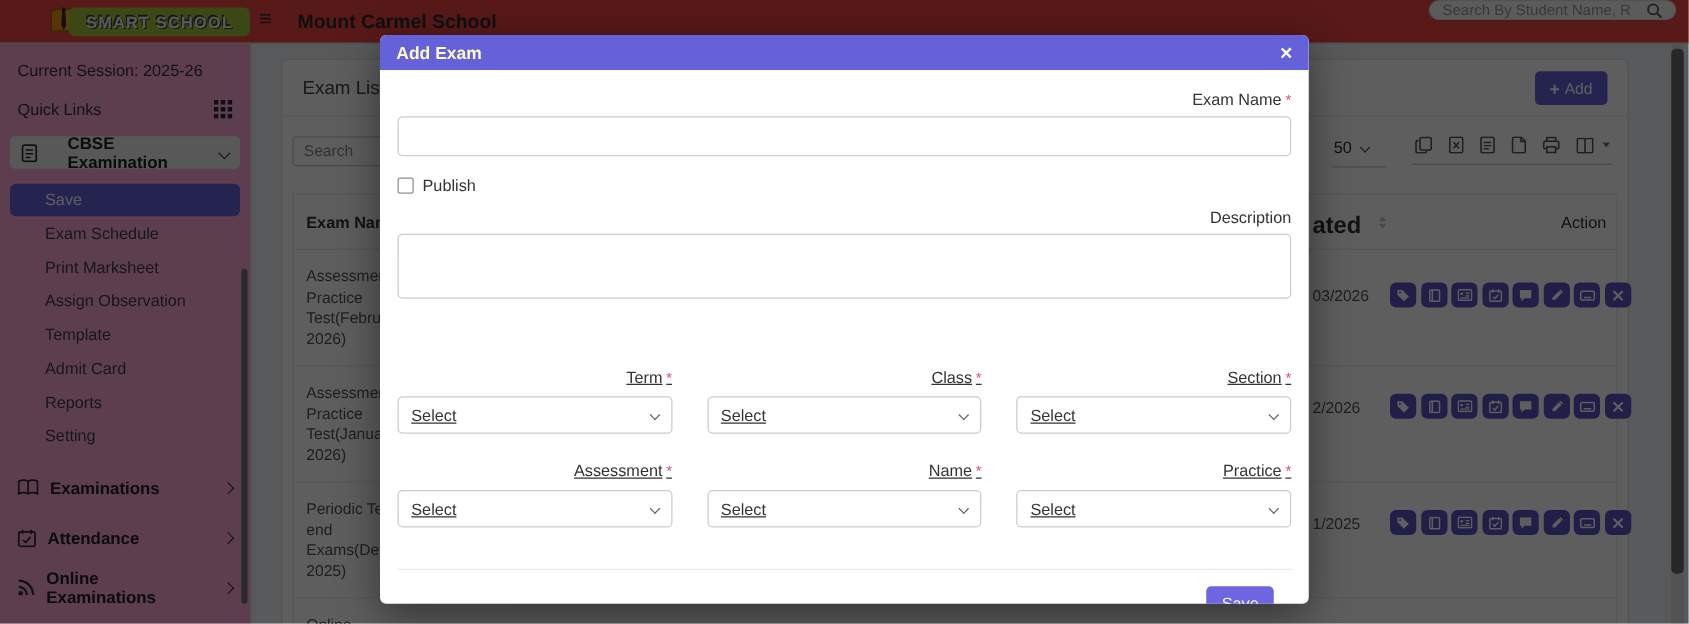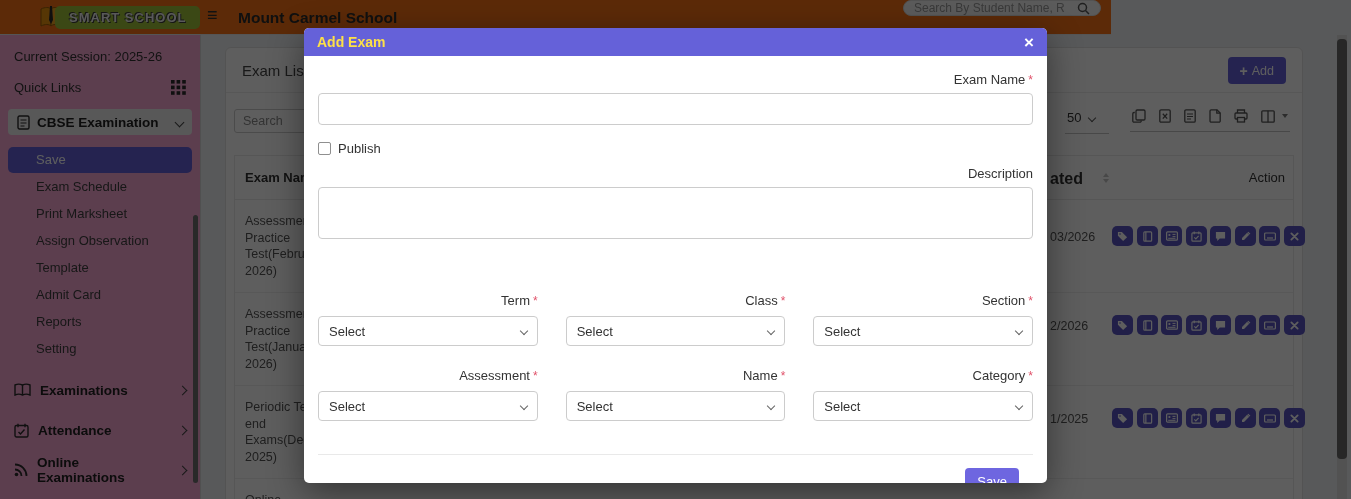--- a/index.html
+++ b/index.html
@@ -1,22 +1,22 @@
 <!DOCTYPE html>
 <html><head>
 <meta charset="utf-8">
 <style>
   * { margin:0; padding:0; box-sizing:border-box; }
   html,body { width:1351px; height:499px; }
   body { position:relative; overflow:hidden; background:#eef0f3;
          font-family:"Liberation Sans", sans-serif; color:#333; }
 
   
-  .topbar { position:absolute; left:0; top:0; width:1111px; height:35px;
-            background:#f97316; border-bottom:1px solid #e6e6e6; z-index:1; }
+  .topbar { position:absolute; left:0; top:0; width:1351px; height:35px;
+            background:#ef4444; border-bottom:1px solid #e6e6e6; z-index:1; }
   .logo-book { position:absolute; left:38px; top:4px; }
   .logo-pill { position:absolute; left:55px; top:6px; height:23px; padding:0 14px;
                background:#9fc43b; border-radius:5px; display:flex; align-items:center; }
   .logo-pill span { font-size:13px; font-weight:bold; color:#f2f2f2; letter-spacing:1px;
                     text-shadow:1px 1px 0 #3c3c3c, -1px -1px 0 #3c3c3c; }
   .burger { position:absolute; left:207px; top:5px; font-size:18px; font-weight:bold; color:#333; cursor:pointer; }
   .school-name { position:absolute; left:238px; top:9px; font-size:15.5px; font-weight:bold; color:#2c2c2c; }
   .top-right { position:absolute; right:10px; top:0; height:35px; display:flex; align-items:center; gap:21px;flex-direction:column; }
   .top-search { width:198px; height:24px; border:1px solid #ddd; border-radius:12px; background:#f7f7f7;
                 display:flex; align-items:center; padding:0 10px; }
@@ -35,21 +35,21 @@
   .avatar { width:19px; height:19px; border-radius:50%; background:#8d7b6a; position:relative; overflow:hidden; border:1px solid #777; }
   .avatar::before { content:""; position:absolute; left:5.5px; top:3px; width:7px; height:7px; border-radius:50%; background:#d9c4a8; }
   .avatar::after { content:""; position:absolute; left:2.5px; top:11px; width:13px; height:9px; border-radius:50% 50% 0 0; background:#4a5568; }
 
   
   .sidebar { position:absolute; left:0; top:35px; width:201px; height:464px;
              background:#f9a8d4; border-right:1px solid #d9d9d9; z-index:1; overflow:hidden; }
   .session { margin:14px 14px 0; font-size:13px; color:#333; }
   .quick { margin:16px 14px 0; display:flex; align-items:center; justify-content:space-between; font-size:13px; color:#333; }
   .cbse { margin:14px 8px 0; height:26px; background:#efefef; border-radius:4px;
-          display:flex; align-items:center; gap:7px; padding:0 9px; cursor:pointer; }
+          display:flex; align-items:center; gap:24px; padding:0 9px; cursor:pointer; }
   .cbse .lbl { font-size:13.5px; font-weight:bold; color:#222; flex:1; }
   .submenu { margin-top:12px; }
   .submenu .item { height:26px; line-height:26px; margin:1px 8px; padding-left:28px;
                    font-size:13px; color:#3f3f3f; border-radius:5px; cursor:pointer; }
   .submenu .item.active { background:#6561d9; color:#fff; }
   .section-item { height:40px; display:flex; align-items:center; gap:9px; padding:0 14px; cursor:pointer; }
   .section-item .lbl { font-size:13.5px; font-weight:bold; color:#222; flex:1; }
   .chev { width:7px; height:7px; border-right:1.8px solid #444; border-bottom:1.8px solid #444; display:inline-block; }
   .chev.down { transform:rotate(45deg); }
   .chev.right { transform:rotate(-45deg); }
@@ -76,21 +76,21 @@
   .icon-strip { position:absolute; right:4px; top:0; padding:2px 2px 8px; border-bottom:1px solid #c4c4c4;
                 display:flex; align-items:center; gap:13px; }
   .tool-ic { display:inline-flex; cursor:pointer; }
   .col-caret { width:0; height:0; border-left:3.5px solid transparent; border-right:3.5px solid transparent;
                border-top:4.5px solid #777; margin-left:-6px; }
 
   
   .table { margin-top:12px; border:1px solid #e8e8e8; }
   .thead { position:relative; height:44px; border-bottom:1px solid #e8e8e8; }
   .th-name { position:absolute; left:10px; top:14px; font-size:13px; font-weight:bold; color:#333; }
-  .th-created { position:absolute; left:815px; top:14px; font-size:16px; font-weight:bold; color:#333; }
+  .th-created { position:absolute; left:815px; top:14px; font-size:19px; font-weight:bold; color:#333; }
   .sorters { position:absolute; left:868px; top:17px; display:flex; flex-direction:column; gap:2px; }
   .sorters i { width:0; height:0; border-left:3.5px solid transparent; border-right:3.5px solid transparent; }
   .sorters .up { border-bottom:4px solid #c3c3c3; }
   .sorters .dn { border-top:4px solid #c3c3c3; }
   .th-action { position:absolute; right:8px; top:14px; font-size:13px; font-weight:normal; color:#333; }
   .trow { position:relative; border-bottom:1px solid #efefef; }
   .trow:last-child { border-bottom:none; }
   .cell-name { width:88px; padding:13px 0 13px 10px; font-size:12.5px; line-height:16.5px; color:#555;
                overflow:hidden; white-space:normal; }
   .cell-date { position:absolute; left:815px; top:16px; font-size:12.5px; color:#555; }
@@ -100,33 +100,33 @@
 
   
   .win-scroll-track { position:absolute; left:1337px; top:35px; width:10px; height:464px; background:#dedede; z-index:1; }
   .win-scroll-thumb { position:absolute; left:0; top:4px; width:10px; height:420px; background:#6a6a6a; border-radius:4px; }
 
   
   .backdrop { position:absolute; inset:0; background:rgba(0,0,0,0.63); z-index:50; }
   .modal { position:absolute; left:304px; top:28px; width:743px; height:455px; background:#fff;
            border-radius:5px; z-index:60; box-shadow:0 10px 35px rgba(0,0,0,0.45); overflow:hidden; }
   .modal-head { height:28px; background:#6561d9; display:flex; align-items:center; padding:0 13px; }
-  .modal-title { color:#fde047; font-size:14px; font-weight:bold; flex:1; }
+  .modal-title { color:#fef9c3; font-size:14px; font-weight:bold; flex:1; }
   .modal-close { color:#fff; font-size:17px; font-weight:bold; cursor:pointer; line-height:1; }
   .modal-body { padding:16px 14px 0; }
   .f-label { font-size:13px; color:#333;text-align:right; }
   .req { color:#e0526a; margin-left:3px; font-size:12px; }
   .f-input { width:100%; height:32px; border:1px solid #ccc; border-radius:4px; margin-top:6px;
              outline:none; padding:0 10px; font-size:13px; font-family:"Liberation Sans", sans-serif; }
   .pub-row { margin-top:16px; display:flex; align-items:center; gap:7px; font-size:13px; color:#333; }
   .cb { width:13px; height:13px; border:1px solid #8f8f8f; border-radius:2px; background:#fff; display:inline-block; cursor:pointer; }
   .desc-label { margin-top:10px; }
   .f-textarea { width:100%; height:52px; border:1px solid #ccc; border-radius:4px; margin-top:6px; resize:none;
                 outline:none; padding:6px 10px; font-size:13px; font-family:"Liberation Sans", sans-serif; }
-  .sel-grid { display:grid; grid-template-columns:1fr 1fr 1fr; column-gap:28px; }
+  .sel-grid { display:grid; grid-template-columns:1fr 1fr 1fr; column-gap:28px;text-decoration:underline; }
   .sel-grid.r1 { margin-top:50px; }
   .sel-grid.r2 { margin-top:22px; }
   .sel-box { margin-top:8px; height:30px; border:1px solid #ccc; border-radius:4px; display:flex;
              align-items:center; padding:0 10px; font-size:13px; color:#333; cursor:pointer; }
   .sel-box .val { flex:1; }
   .sel-box .chev { border-color:#666; width:6px; height:6px; }
   .modal-footer { margin-top:33px; border-top:1px solid #e9e9e9; padding:13px 14px; display:flex; justify-content:flex-end; }
   .save-btn { height:26px; padding:0 12px; background:#6e66e0; color:#fff; border:none; border-radius:4px;
               font-size:13px; font-family:"Liberation Sans", sans-serif; cursor:pointer; }
   svg { display:block; }
@@ -572,21 +572,21 @@
         </div>
       </div>
       <div>
         <div class="f-label"><span>Name</span><span class="req">*</span></div>
         <div class="sel-box">
           <span class="val">Select</span>
           <span class="chev down"></span>
         </div>
       </div>
       <div>
-        <div class="f-label"><span>Category</span><span class="req">*</span></div>
+        <div class="f-label"><span>Practice</span><span class="req">*</span></div>
         <div class="sel-box">
           <span class="val">Select</span>
           <span class="chev down"></span>
         </div>
       </div>
     </div>
 
     <div class="modal-footer">
       <button class="save-btn">Save</button>
     </div>

